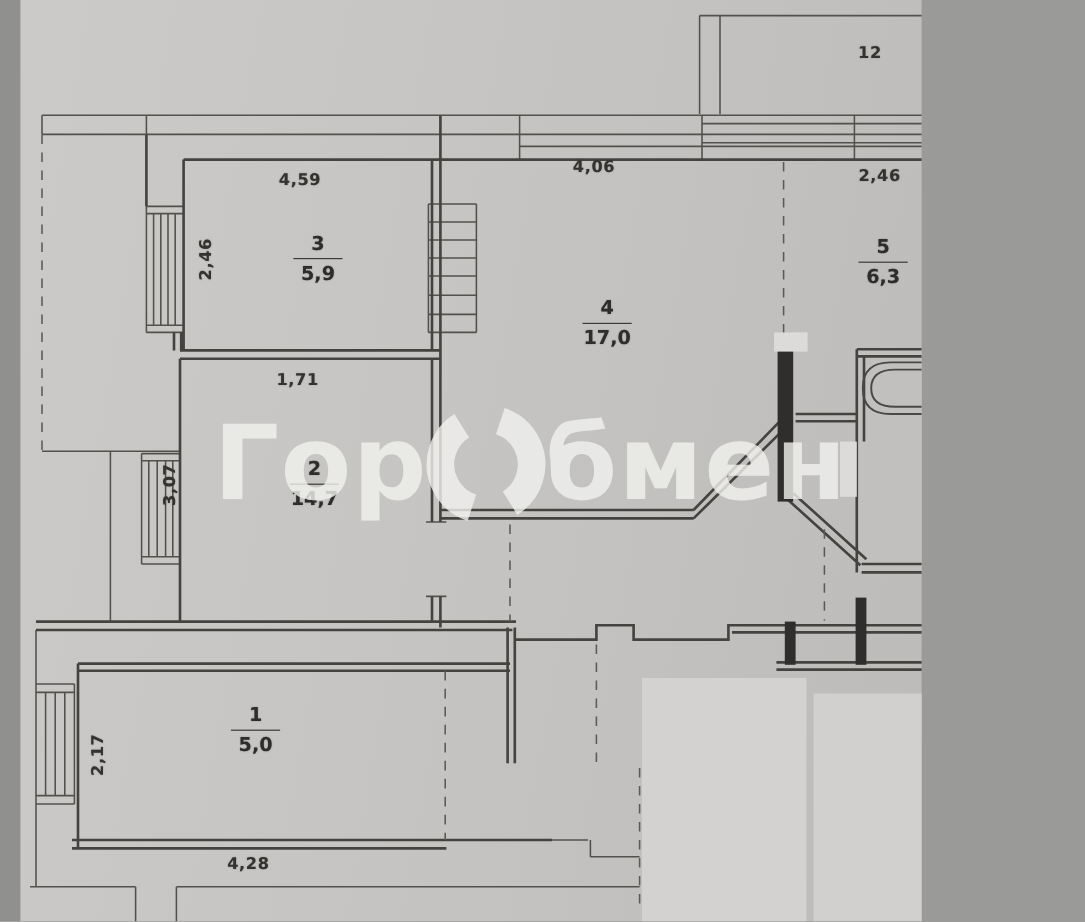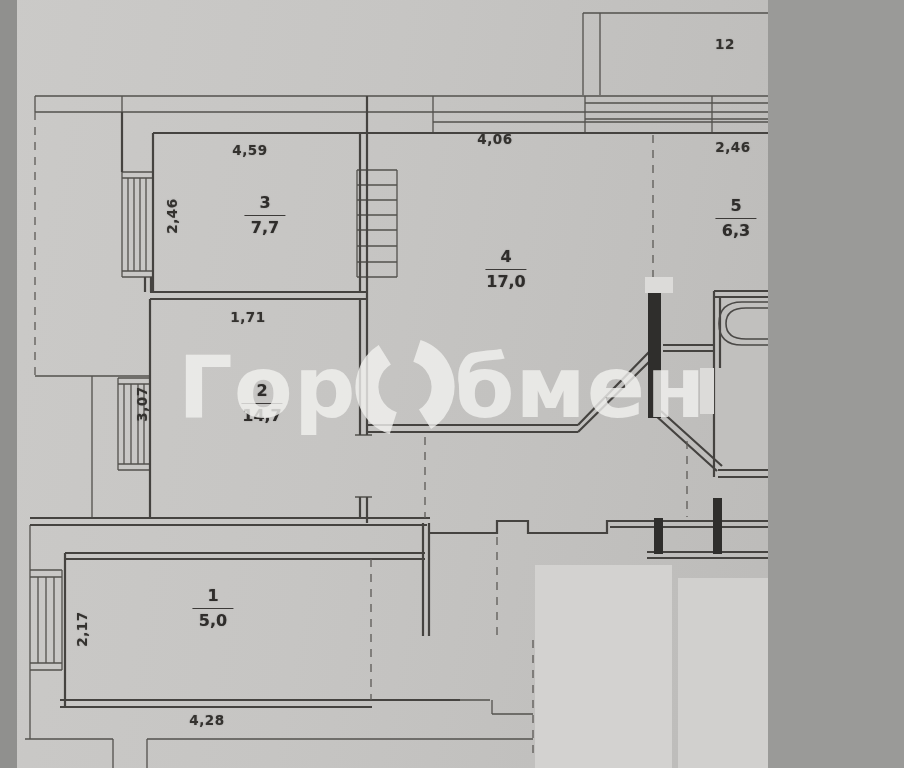--- a/index.html
+++ b/index.html
@@ -151,21 +151,21 @@
   <span class="dim rot" style="left:172px;top:216px">2,46</span>
   <span class="dim" style="left:495px;top:139px">4,06</span>
   <span class="dim" style="left:733px;top:147px">2,46</span>
   <span class="dim" style="left:248px;top:317px">1,71</span>
   <span class="dim rot" style="left:142px;top:404px">3,07</span>
   <span class="dim rot" style="left:82px;top:629px">2,17</span>
   <span class="dim" style="left:207px;top:720px">4,28</span>
 
   <div class="room-label" style="left:265px;top:193px">
     <span class="num">3</span>
-    <span class="area">7,7</span>
+    <span class="area">5,9</span>
   </div>
   <div class="room-label" style="left:506px;top:247px">
     <span class="num">4</span>
     <span class="area">17,0</span>
   </div>
   <div class="room-label" style="left:736px;top:196px">
     <span class="num">5</span>
     <span class="area">6,3</span>
   </div>
   <div class="room-label" style="left:262px;top:381px">

